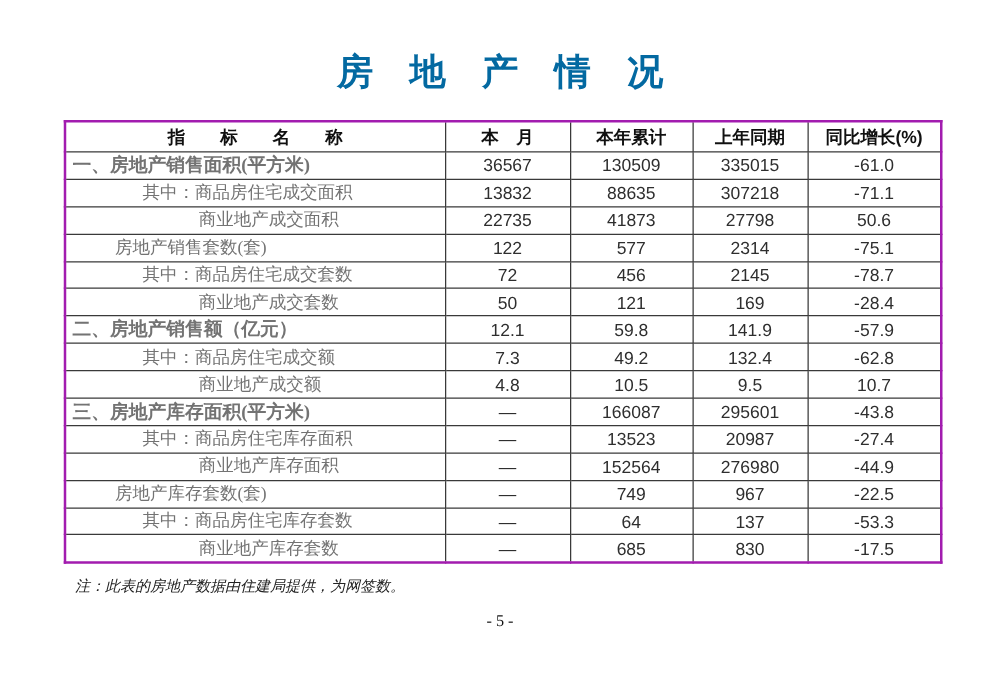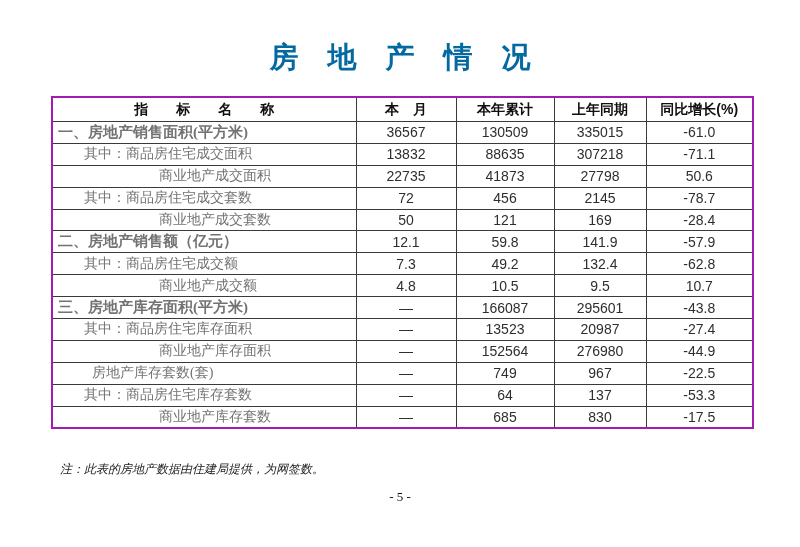--- a/index.html
+++ b/index.html
@@ -57,21 +57,21 @@
     font-family: "Liberation Serif", serif;
     text-align: left;
     color: #737373;
   }
   tr.sec td.lbl {
     font-weight: bold;
     font-size: 15px;
     padding-left: 5px;
   }
   td.lbl.lv1 { padding-left: 39px; }
-  td.lbl.lv2 { padding-left: 31px; }
+  td.lbl.lv2 { padding-left: 61px; }
   td.lbl.lv3 { padding-left: 106px; }
   td.num {
     font-family: "Liberation Sans", sans-serif;
     font-size: 13.5px;
     text-align: center;
     color: #2e2e2e;
   }
   .footnote {
     position: absolute;
     left: 60px;
@@ -130,20 +130,27 @@
       <td class="num">-71.1</td>
     </tr>
     <tr>
       <td class="lbl lv3">商业地产成交面积</td>
       <td class="num">22735</td>
       <td class="num">41873</td>
       <td class="num">27798</td>
       <td class="num">50.6</td>
     </tr>
     <tr>
+      <td class="lbl lv1">房地产销售套数(套)</td>
+      <td class="num">122</td>
+      <td class="num">577</td>
+      <td class="num">2314</td>
+      <td class="num">-75.1</td>
+    </tr>
+    <tr>
       <td class="lbl lv2">其中：商品房住宅成交套数</td>
       <td class="num">72</td>
       <td class="num">456</td>
       <td class="num">2145</td>
       <td class="num">-78.7</td>
     </tr>
     <tr>
       <td class="lbl lv3">商业地产成交套数</td>
       <td class="num">50</td>
       <td class="num">121</td>

